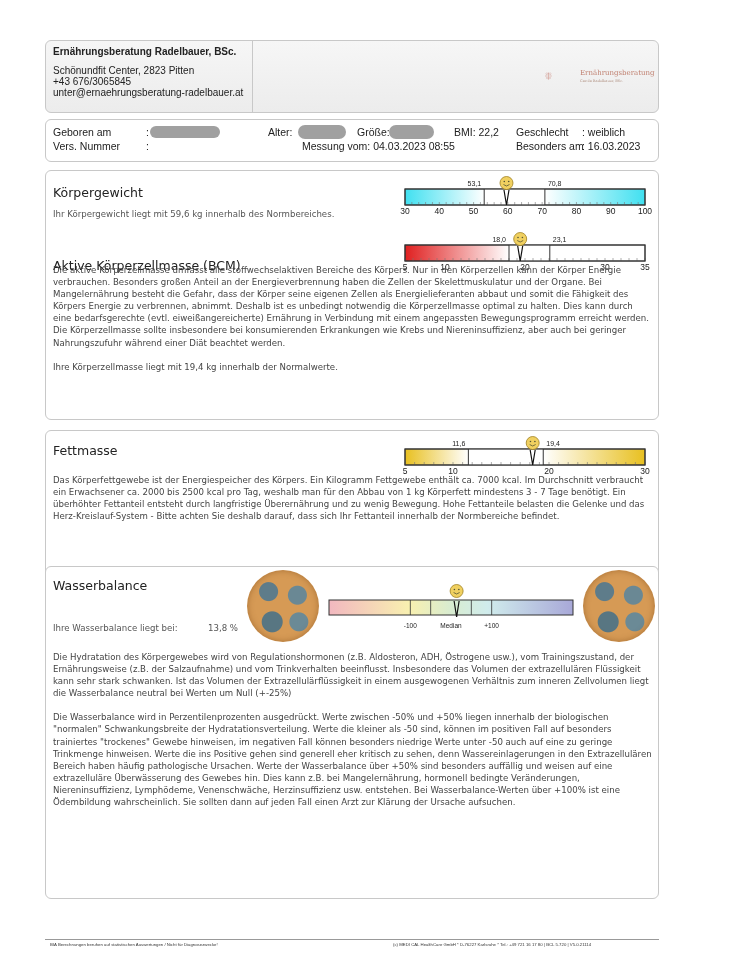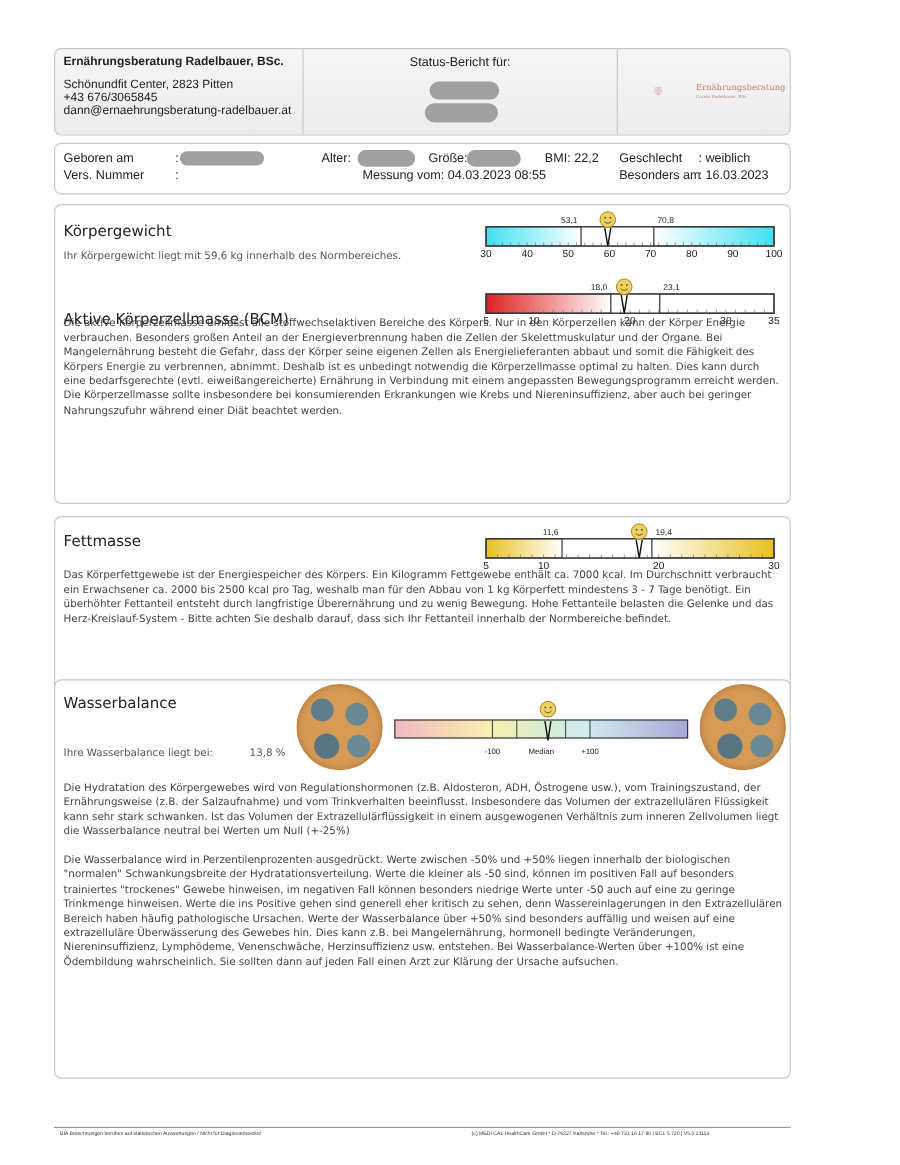--- a/index.html
+++ b/index.html
@@ -46,26 +46,21 @@
   }
 </style>
 </head>
 <body>
 
 <div class="box hdr-box">
   <div class="hdr-col c1">
     <div class="company">Ernährungsberatung Radelbauer, BSc.</div>
     <div class="addr">Schönundfit Center, 2823 Pitten</div>
     <div class="addr">+43 676/3065845</div>
-    <div class="addr">dann@ernaehrungsberatung-radelbauer.at</div>
-  </div>
-  <div class="hdr-col c2">
-    <div class="status-title">Status-Bericht für:</div>
-    <div class="redact" style="left:105px;top:27px;width:58px;height:15px;"></div>
-    <div class="redact" style="left:101px;top:45px;width:61px;height:16px;"></div>
+    <div class="addr">unter@ernaehrungsberatung-radelbauer.at</div>
   </div>
   <div class="hdr-col c3">
     <svg class="logo" viewBox="0 0 130 40" style="left:30px;top:15px;width:30px;height:40px;">
       <g stroke="#c07060" fill="none" stroke-width="1">
         <line x1="15" y1="5" x2="15" y2="36" stroke-width="2"></line>
         <circle cx="8" cy="10" r="4"></circle>
           <circle cx="22" cy="10" r="4"></circle>
         <circle cx="6" cy="20" r="4"></circle>
           <circle cx="24" cy="20" r="4"></circle>
         <circle cx="9" cy="29" r="3"></circle>
@@ -224,20 +219,21 @@
       <g>
         <circle cx="121.19999999999999" cy="8" r="6.5" fill="#f0d060" stroke="#a08020" stroke-width="0.8"></circle>
         <circle cx="118.99999999999999" cy="6.5" r="0.8" fill="#553"></circle>
         <circle cx="123.39999999999999" cy="6.5" r="0.8" fill="#553"></circle>
         <path d="M118.19999999999999,9.5 Q121.19999999999999,12.5 124.19999999999999,9.5" fill="none" stroke="#553" stroke-width="0.8"></path>
       </g>
     </svg>
 
   <div class="para" style="left:7px;top:93px;width:600px;">
     <p>Die aktive Körperzellmasse umfasst alle stoffwechselaktiven Bereiche des Körpers. Nur in den Körperzellen kann der Körper Energie verbrauchen. Besonders großen Anteil an der Energieverbrennung haben die Zellen der Skelettmuskulatur und der Organe. Bei Mangelernährung besteht die Gefahr, dass der Körper seine eigenen Zellen als Energielieferanten abbaut und somit die Fähigkeit des Körpers Energie zu verbrennen, abnimmt. Deshalb ist es unbedingt notwendig die Körperzellmasse optimal zu halten. Dies kann durch eine bedarfsgerechte (evtl. eiweißangereicherte) Ernährung in Verbindung mit einem angepassten Bewegungsprogramm erreicht werden. Die Körperzellmasse sollte insbesondere bei konsumierenden Erkrankungen wie Krebs und Niereninsuffizienz, aber auch bei geringer Nahrungszufuhr während einer Diät beachtet werden.</p>
+    <p>Ihre Körperzellmasse liegt mit 19,4 kg innerhalb der Normalwerte.</p>
   </div>
 </div>
 
 <div class="box" style="left:45px;top:430px;width:614px;height:160px;">
   <div class="section-title" style="left:7px;top:12px;">Fettmasse</div>
   <svg class="gauge-svg" id="g-fat" style="left:353px;top:4px;" width="252" height="42">
       <defs>
         <linearGradient id="g-fat-grad" x1="0" y1="0" x2="1" y2="0">
           <stop offset="0" stop-color="#e8c020"></stop>
           <stop offset="0.264" stop-color="#ffffff"></stop>

